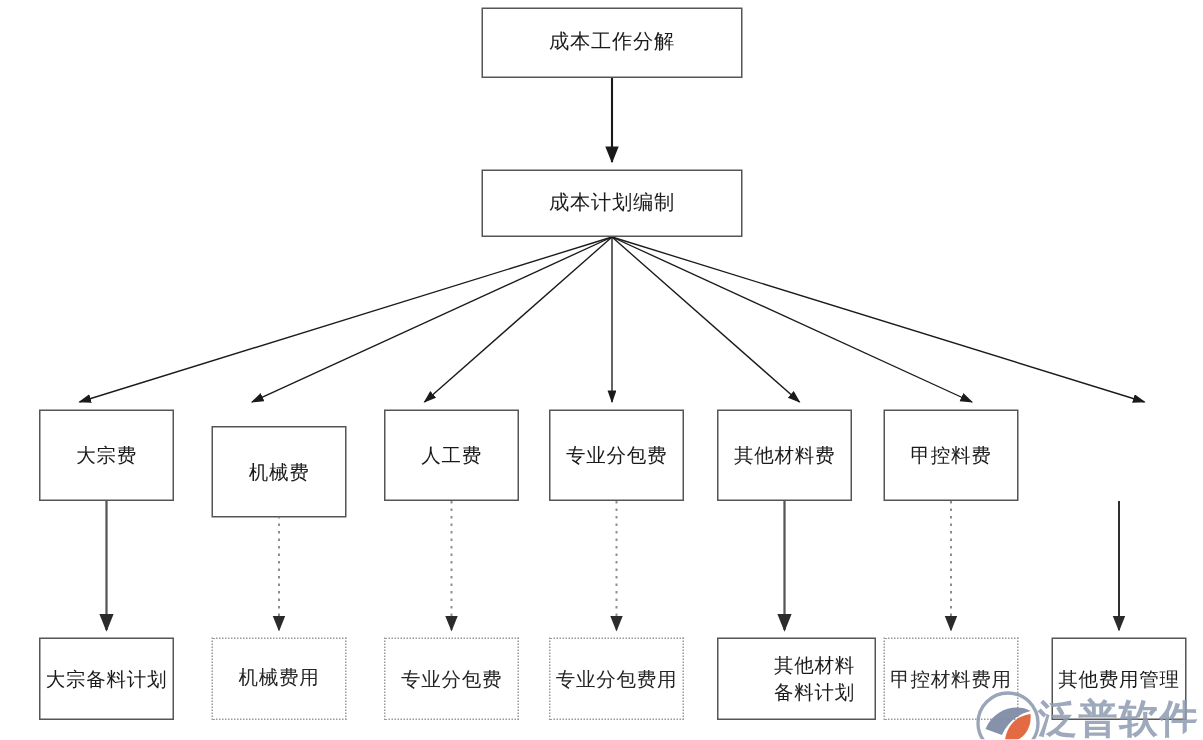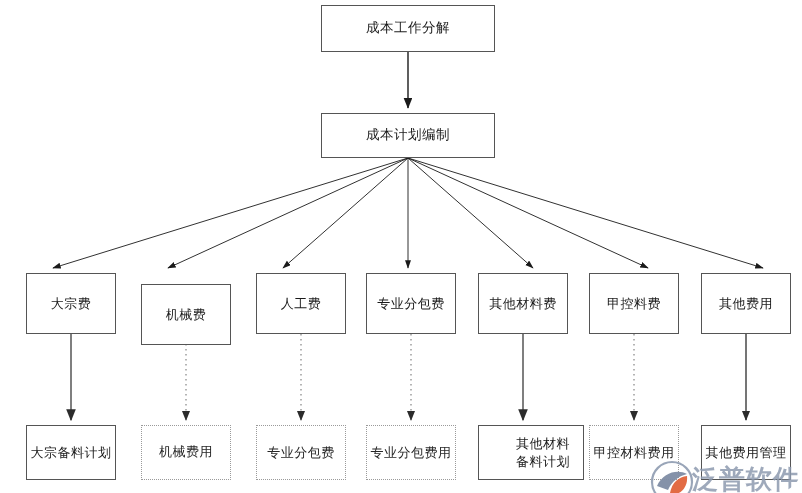--- a/index.html
+++ b/index.html
@@ -161,23 +161,20 @@
   </div>
   <div class="node solid" style="left:366px; top:273px; width:90px; height:61px;">
     <span class="label">专业分包费</span>
   </div>
   <div class="node solid" style="left:478px; top:273px; width:90px; height:61px;">
     <span class="label">其他材料费</span>
   </div>
   <div class="node solid" style="left:589px; top:273px; width:90px; height:61px;">
     <span class="label">甲控料费</span>
   </div>
-  <div class="node solid" style="left:701px; top:273px; width:90px; height:61px;">
-    <span class="label">其他费用</span>
-  </div>
 
   <div class="node solid" style="left:26px; top:425px; width:90px; height:55px;">
     <span class="label">大宗备料计划</span>
   </div>
   <div class="node dotted" style="left:141px; top:425px; width:90px; height:55px;font-family:Liberation Mono, monospace;">
     <span class="label">机械费用</span>
   </div>
   <div class="node dotted" style="left:256px; top:425px; width:90px; height:55px;">
     <span class="label">专业分包费</span>
   </div>

